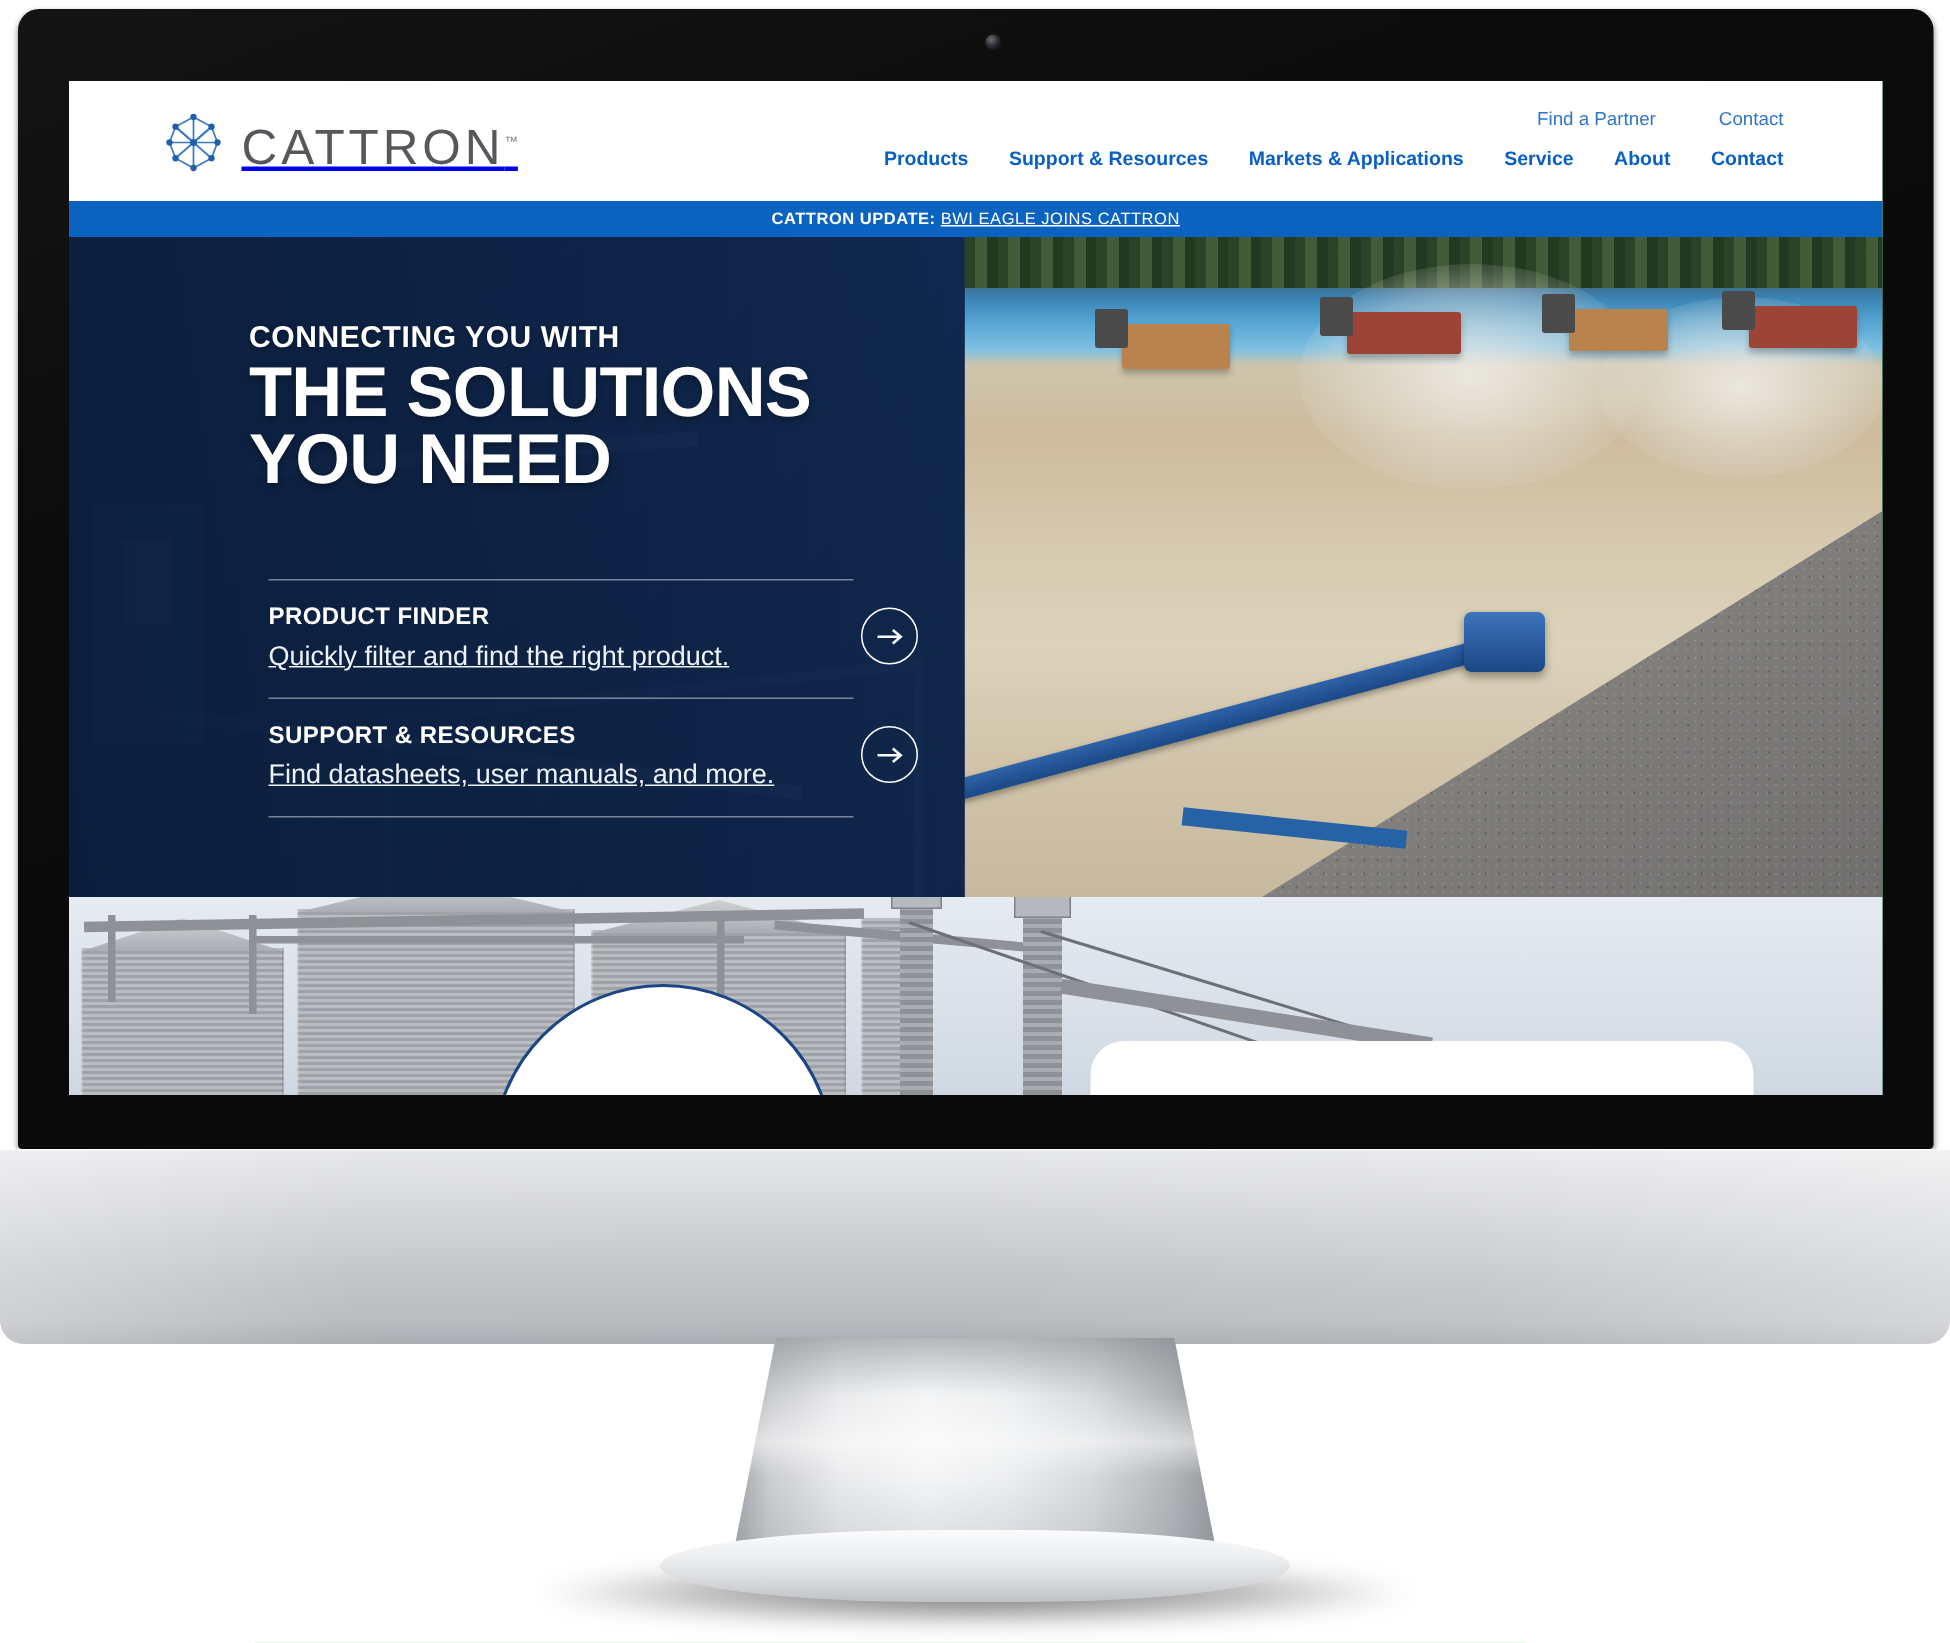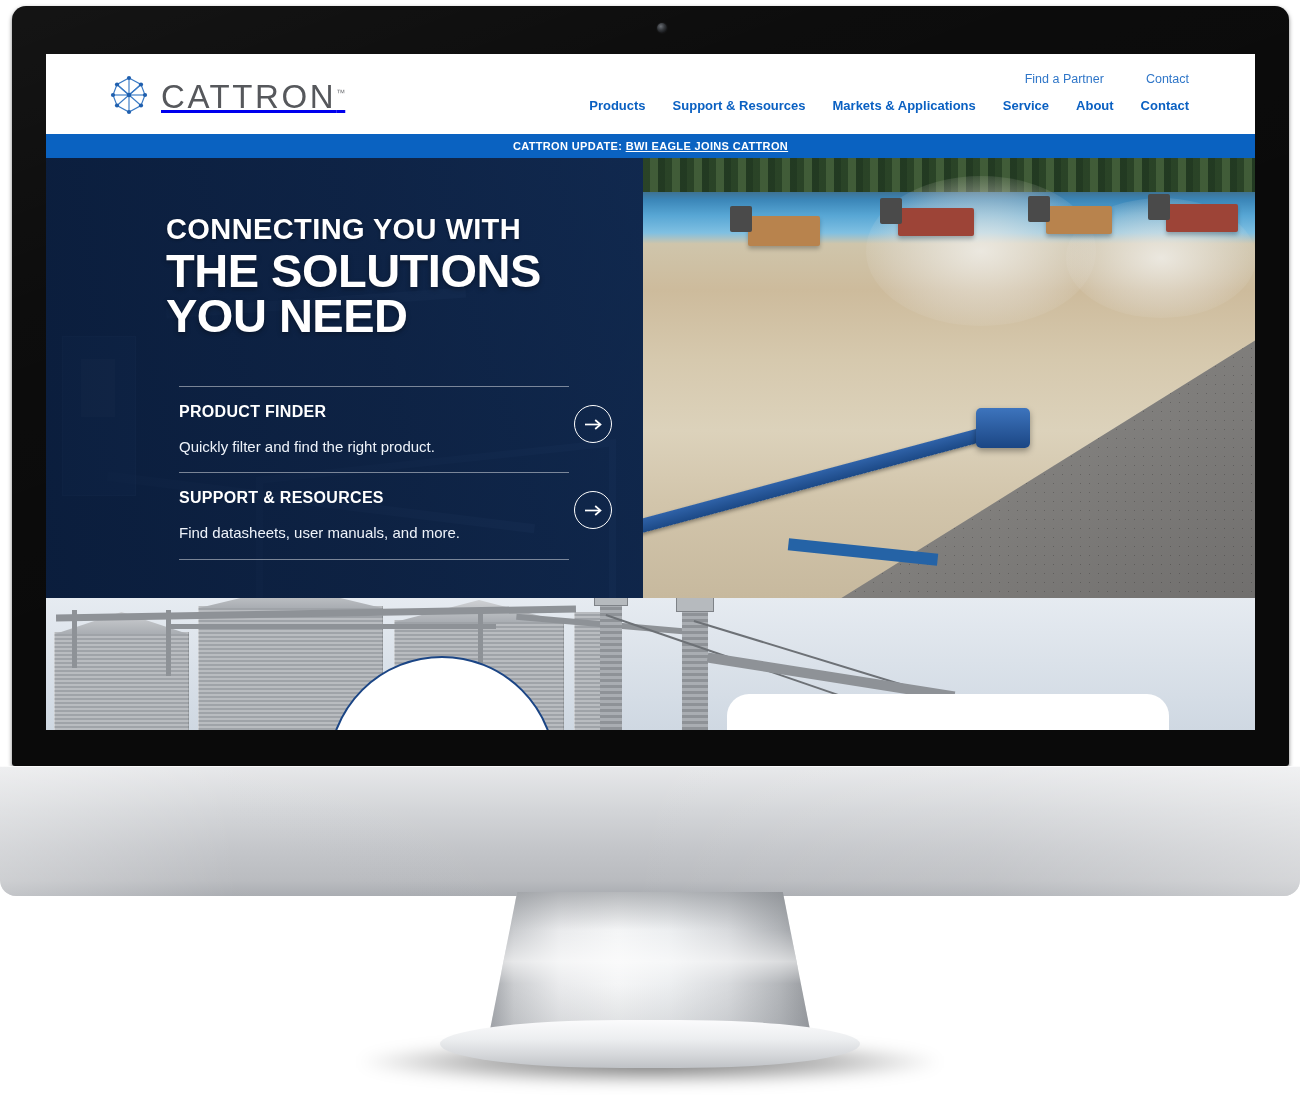--- a/index.html
+++ b/index.html
@@ -194,21 +194,21 @@
   #announcement-text {
     font-size: 11px;
     font-weight: bold;
     letter-spacing: 0.35px;
     color: #ffffff;
     white-space: nowrap;
   }
   #announcement-link {
     color: #ffffff;
     text-decoration: underline;
-    font-weight: bold;
+    font-weight: normal;
   }
 
   
   #hero {
     position: relative;
     height: 440px;
     overflow: hidden;
     background: #0d1f3f;
   }
 
@@ -386,21 +386,21 @@
 
   
   #hero-content {
     position: absolute;
     left: 120px;
     top: 56px;
     width: 420px;
     z-index: 5;
   }
   #hero-eyebrow {
-    font-size: 29px;
+    font-size: 20px;
     font-weight: bold;
     letter-spacing: 0.4px;
     color: #ffffff;
     text-transform: uppercase;
     font-stretch: condensed;
     line-height: 1.1;
     text-shadow: 0 1px 3px rgba(0,0,0,0.35);
   }
   #hero-title {
     margin-top: 3px;
@@ -430,24 +430,25 @@
   .cta-title {
     font-size: 16px;
     font-weight: bold;
     letter-spacing: 0.3px;
     color: #ffffff;
     text-transform: uppercase;
     font-stretch: condensed;
     line-height: 1.05;
   }
   .cta-sub {
-    margin-top: 16px;
-    font-size: 15px;
+    margin-top: 5px;
+    font-size: 18px;
     color: #eef3fa;
     line-height: 1.3;
+    text-decoration: underline;
   }
   .cta-arrow {
     position: absolute;
     right: -43px;
     top: 18px;
     width: 38px;
     height: 38px;
     border-radius: 50%;
     border: 1.6px solid #ffffff;
     display: flex;

